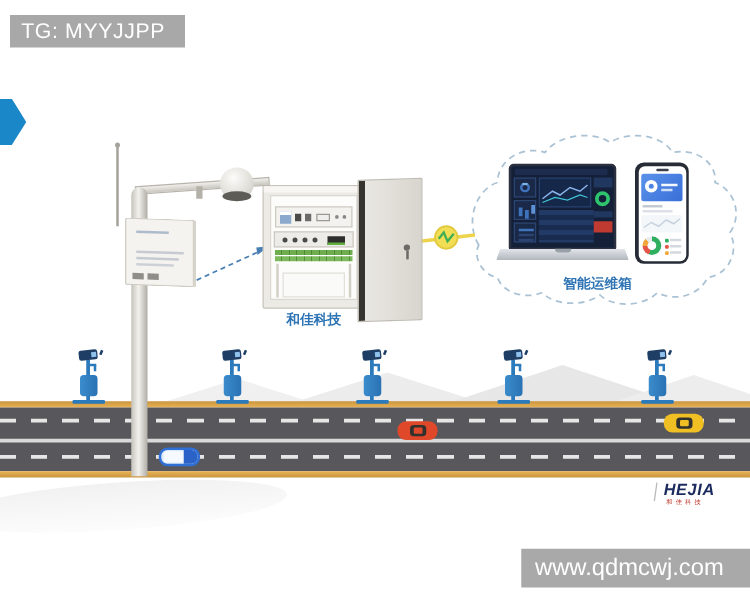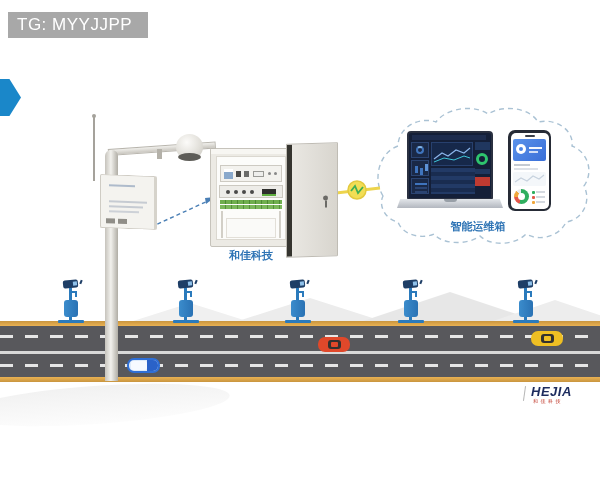--- a/index.html
+++ b/index.html
@@ -369,14 +369,17 @@
     <div class="abs rsu-armh"></div>
     <div class="abs rsu-armv"></div>
     <div class="abs rsu-box"></div>
     <div class="abs rsu-base"></div>
   </div>
 
   <div class="abs logo-div"></div>
   <div class="abs logo-name">HEJIA</div>
   <div class="abs logo-sub">和佳科技</div>
 
+  <div class="abs wm-br">
+    <span>www.qdmcwj.com</span>
+  </div>
 
 </div>
 
 </body></html>

